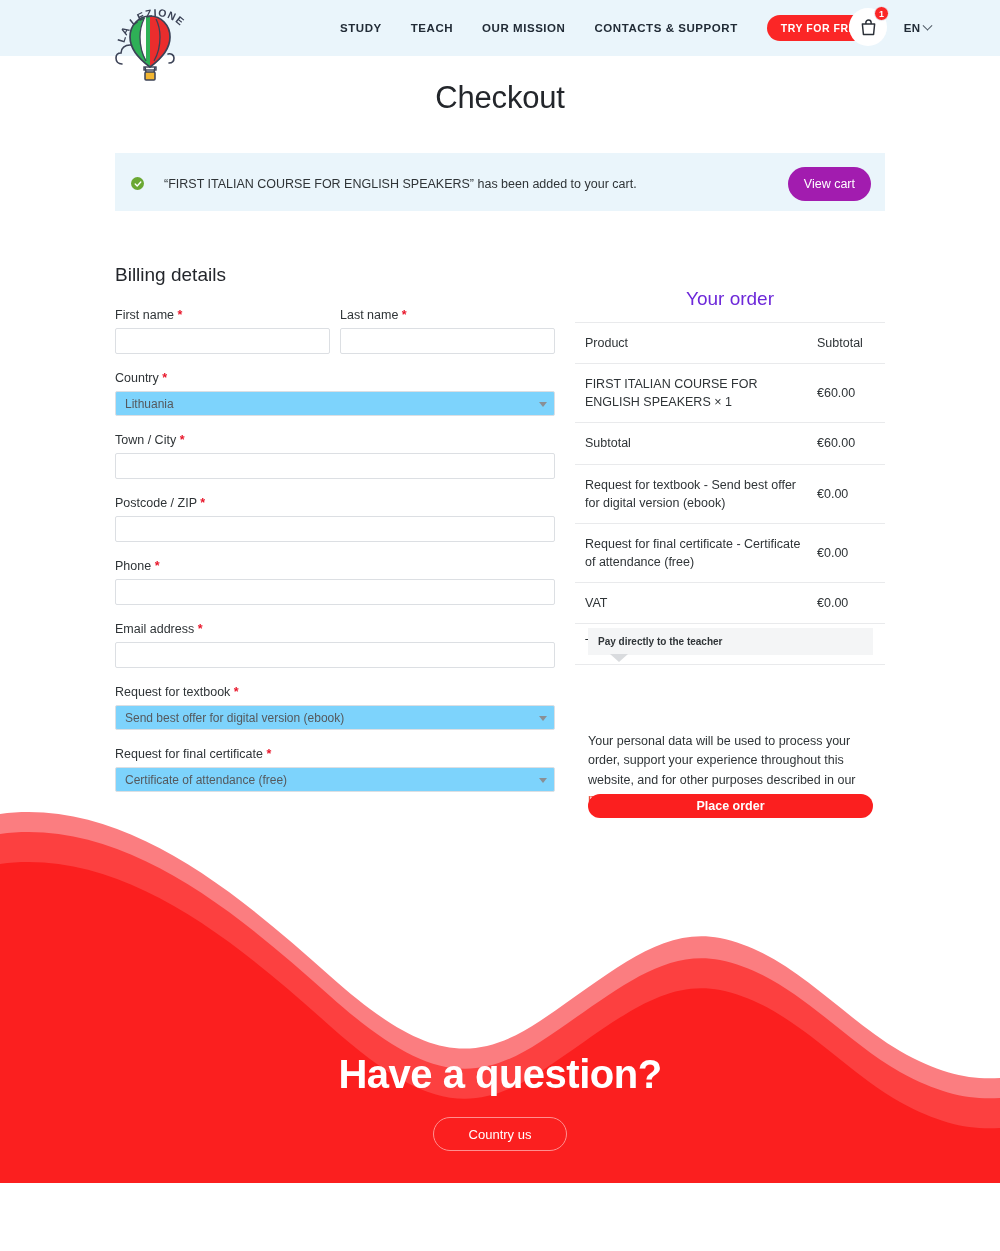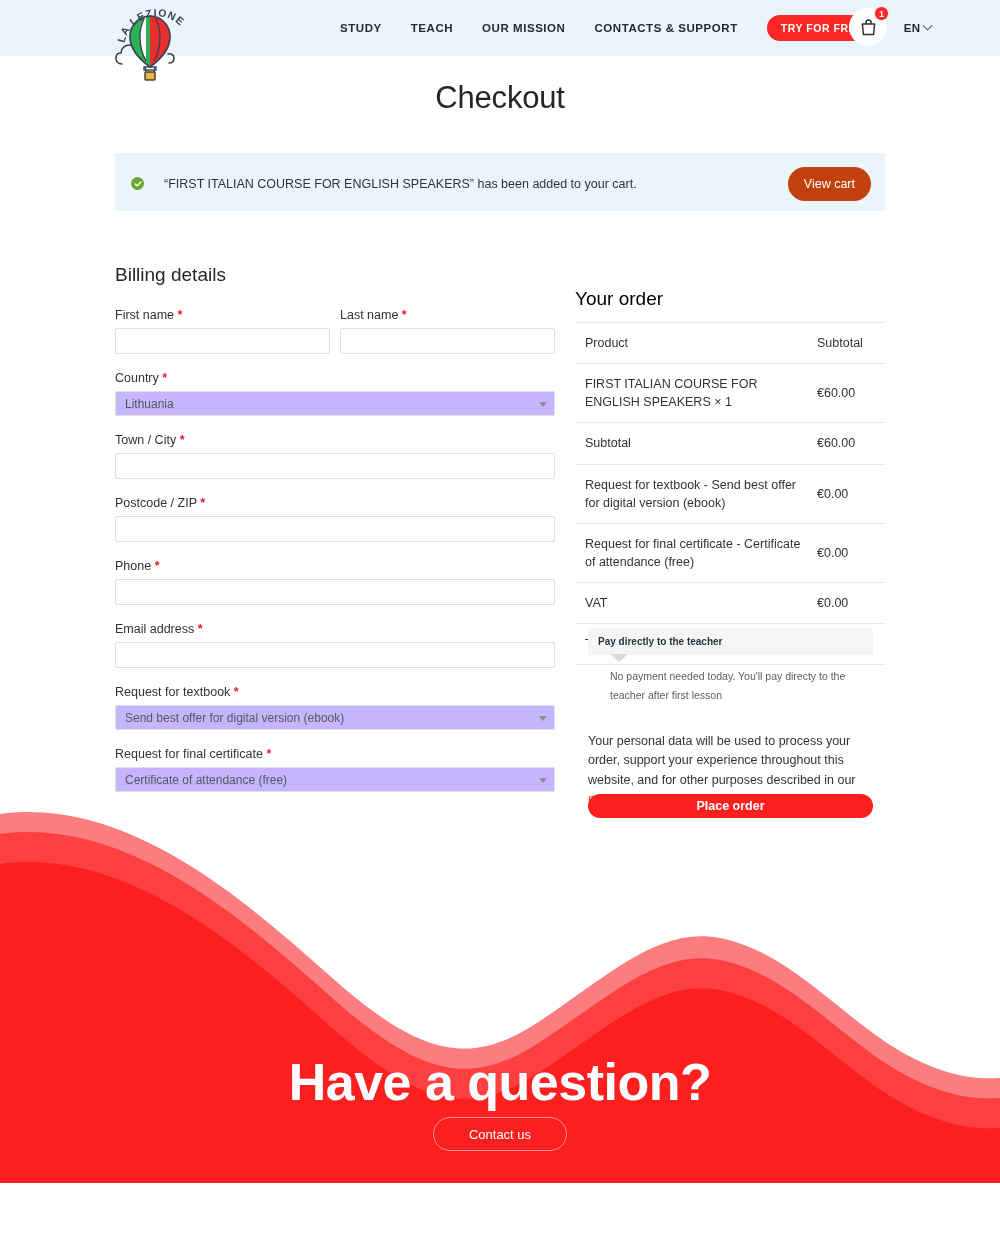--- a/index.html
+++ b/index.html
@@ -76,21 +76,21 @@
     display: flex; align-items: center; padding: 0 14px 0 16px; gap: 12px;
   }
   .check-icon {
     width: 13px; height: 13px; border-radius: 50%;
     background: #6aa832; margin-right: 8px; flex: 0 0 auto;
     display: flex; align-items: center; justify-content: center;
   }
   .check-icon svg { display: block; }
   .notice-text { font-size: 12.5px; color: #2f3437; flex: 1; }
   .view-cart {
-    background: #c2410c; color: #fff; border: none;
+    background: #a21caf; color: #fff; border: none;
     border-radius: 20px; padding: 10px 16px;
     font-size: 12.5px; cursor: pointer; white-space: nowrap;
   }
 
   
   .coupon {
     position: absolute; left: 115px; top: 220px;
     width: 770px; height: 34px;
     background: #eaf5fb;
     display: flex; align-items: center; padding: 0 12px;
@@ -107,37 +107,37 @@
   .req { color: #e8172b; font-weight: 700; }
   .input {
     width: 100%; height: 26px;
     border: 1px solid #dcdfe3; background: #fff;
     border-radius: 2px; font-size: 12px; color: #444;
     padding: 0 8px; font-family: "Liberation Sans", sans-serif;
   }
   .select-wrap { position: relative; width: 100%; }
   .select {
     width: 100%; height: 25px;
-    border: 1px solid #dcdfe3; background: #c4b5fd; border-radius: 2px;
+    border: 1px solid #dcdfe3; background: #7dd3fc; border-radius: 2px;
     font-size: 12px; color: #55595d; padding: 0 22px 0 9px;
     display: flex; align-items: center; cursor: pointer;
   }
   .caret {
     position: absolute; right: 8px; top: 50%;
     width: 0; height: 0; margin-top: -2px;
     border-left: 4px solid transparent; border-right: 4px solid transparent;
     border-top: 5px solid #8a8f94;
   }
   .row2 { display: flex; gap: 10px; }
   .row2 > div { flex: 1; }
   .fgroup { margin-bottom: 17px; margin-top: 12px; }
 
   
   .order { position: absolute; left: 575px; top: 288px; width: 310px; }
-  .order-title { font-size: 19px; font-weight: 400; color: #000000; margin-bottom: 12px; }
+  .order-title { font-size: 19px; font-weight: 400; color: #6d28d9; margin-bottom: 12px; text-align: center; }
   .otable { width: 100%; border-collapse: collapse; }
   .otable th, .otable td {
     border-top: 1px solid #e9eaec;
     font-size: 12.5px; color: #2f3437; font-weight: 400;
     padding: 11px 4px 11px 10px; text-align: left; vertical-align: middle;
     line-height: 1.45;
   }
   .otable .amt { text-align: left; width: 78px; padding-left: 10px; white-space: nowrap; }
   .otable tr.total td { border-bottom: 1px solid #e9eaec; }
 
@@ -175,21 +175,21 @@
   .cta {
     position: absolute; left: 0; top: 806px;
     width: 1000px; height: 377px; overflow: hidden;
   }
   .cta svg { position: absolute; left: 0; top: 0; display: block; }
   .cta-inner {
     position: absolute; left: 0; top: 0; width: 1000px; height: 377px;
   }
   .cta-title {
     position: absolute; top: 246px; left: 0; width: 1000px;
-    text-align: center; color: #fff; font-size: 52px; font-weight: 700;
+    text-align: center; color: #fff; font-size: 40px; font-weight: 700;
     letter-spacing: -.5px;
   }
   .contact-btn {
     position: absolute; top: 1117px; left: 433px;
     width: 134px; height: 34px; border-radius: 17px;
     border: 1.2px solid #ff8f8f; background: transparent; color: #fff;
     font-size: 13px; cursor: pointer; font-family: "Liberation Sans", sans-serif;
   }
 </style>
 </head>
@@ -386,21 +386,20 @@
         </tr>
       </tbody>
     </table>
   </div>
 
   <div class="pay-box">
     <div class="pay-head">
       <span>Pay directly to the teacher</span>
       <i class="pay-arrow"></i>
     </div>
-    <div class="pay-desc">No payment needed today. You'll pay directy to the teacher after first lesson</div>
   </div>
 
   <div class="privacy">
     <span>Your personal data will be used to process your order, support your experience throughout this website, and for other purposes described in our </span><a href="#">privacy policy</a><span>.</span>
   </div>
 
   <button class="place-order">Place order</button>
 
   <div class="cta">
     <svg width="1000" height="377" viewBox="0 0 1000 377" preserveAspectRatio="none">
@@ -408,15 +407,15 @@
                C790 146 840 210 900 245 C940 268 970 274 1000 272 L1000 377 L0 377 Z" fill="#fb7d80"></path>
       <path d="M0 28 C120 12 230 100 330 190 C420 270 470 282 540 236 C610 190 660 142 720 154
                C790 168 840 232 900 266 C940 288 970 294 1000 292 L1000 377 L0 377 Z" fill="#fc4040"></path>
       <path d="M0 58 C120 42 230 130 330 220 C420 300 470 312 540 266 C610 220 660 172 720 184
                C790 198 840 262 900 296 C940 318 970 324 1000 322 L1000 377 L0 377 Z" fill="#fb1f1f"></path>
     </svg>
     <div class="cta-inner">
       <div class="cta-title">Have a question?</div>
     </div>
   </div>
-  <button class="contact-btn">Contact us</button>
+  <button class="contact-btn">Country us</button>
 
 </div>
 
 </body></html>

